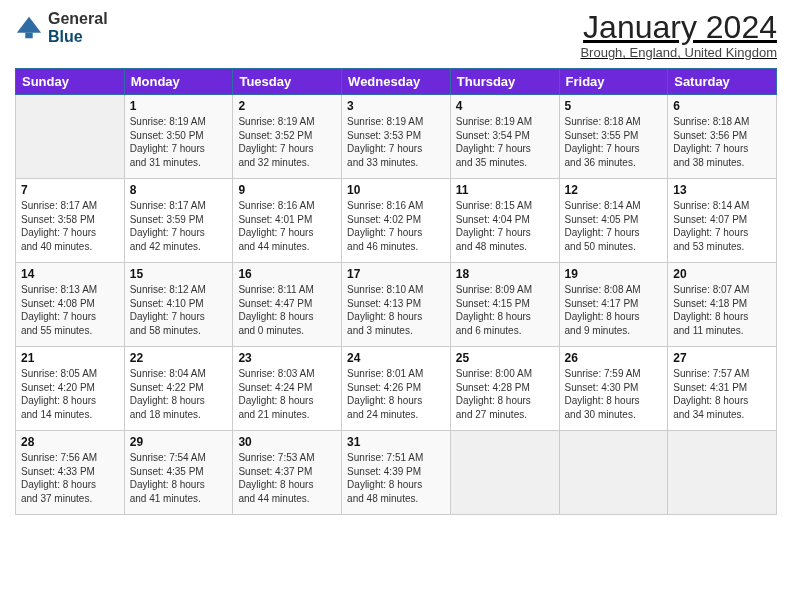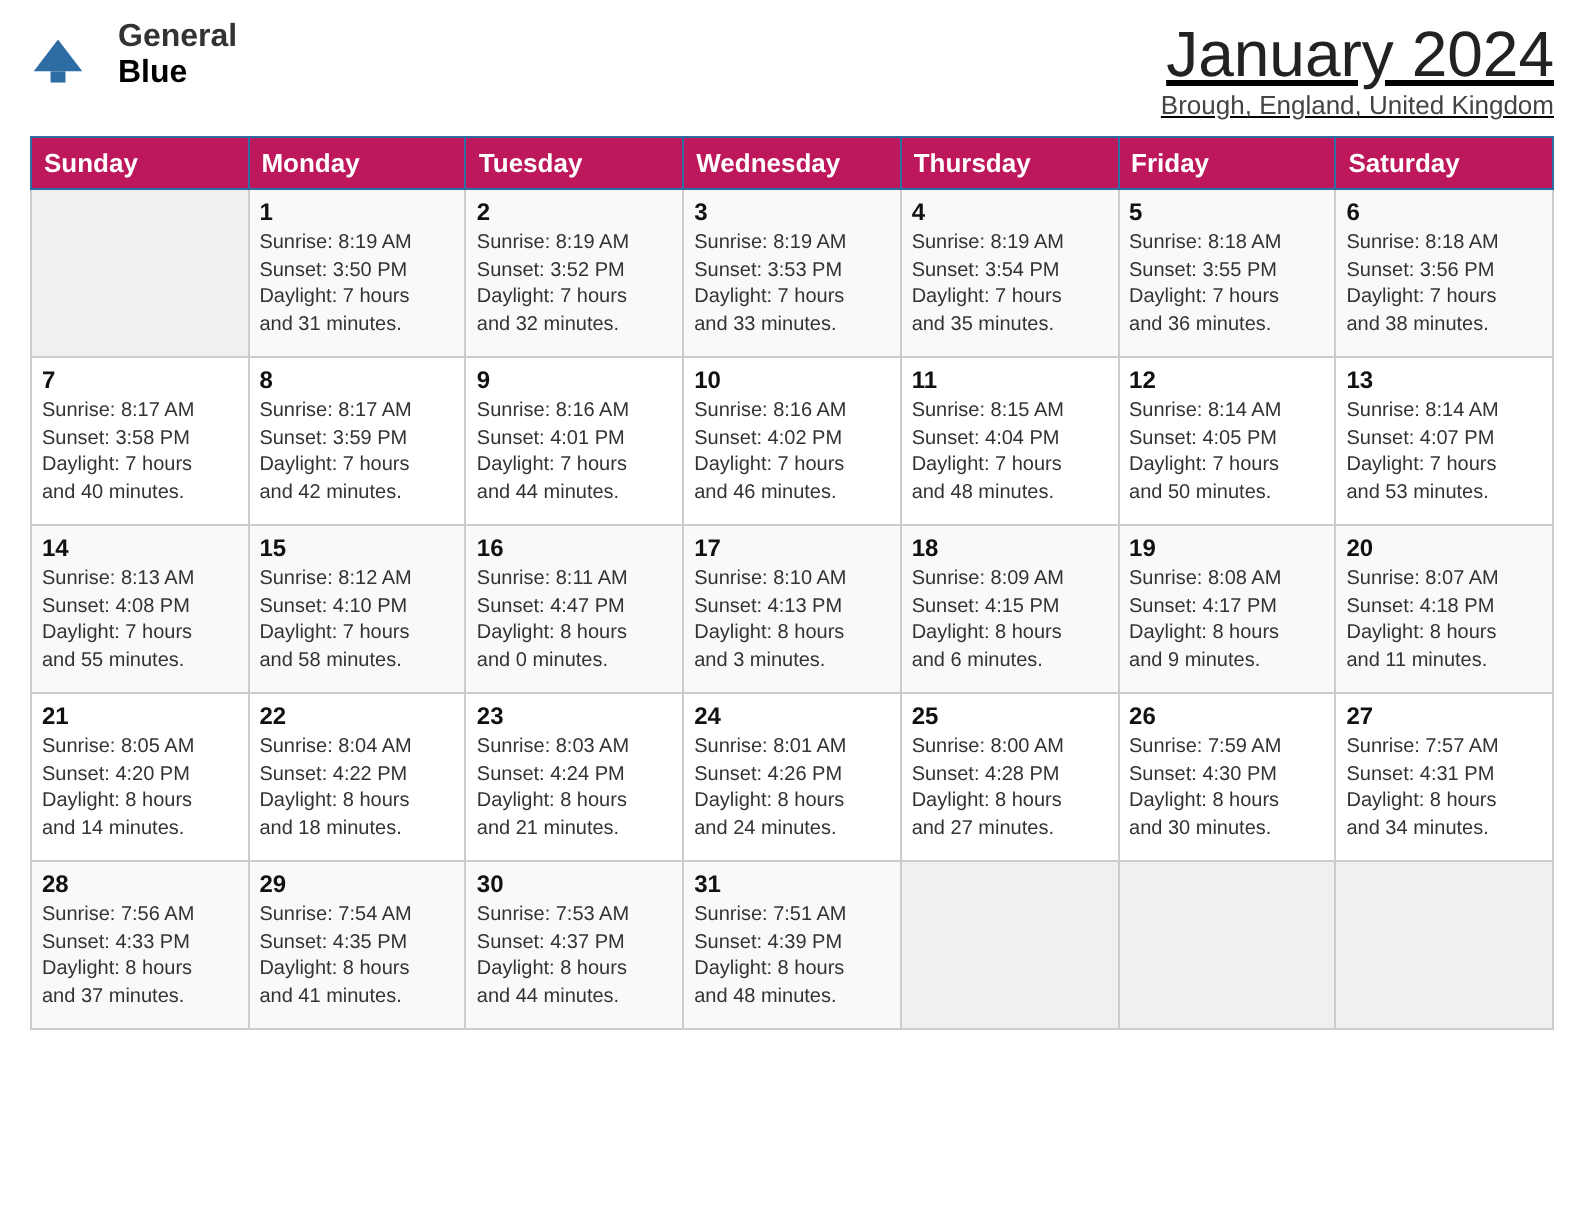--- a/index.html
+++ b/index.html
@@ -16,37 +16,37 @@
       padding: 10px 15px;
     }
     .header {
       display: flex;
       justify-content: space-between;
       align-items: flex-start;
       margin-bottom: 8px;
     }
     .logo {
       display: flex;
-      align-items: flex-end;
-      gap: 16px;
+      align-items: center;
+      gap: 5px;
     }
     .logo-text {
       display: flex;
       flex-direction: column;
       line-height: 1.1;
     }
     .logo-general {
       font-size: 16px;
       font-weight: bold;
       color: #333;
     }
     .logo-blue {
       font-size: 16px;
       font-weight: bold;
-      color: #000000;
+      color: #0c4a6e;
     }
     .logo-icon {
       width: 28px;
       height: 28px;
     }
     .title-block {
       text-align: right;
       text-decoration: underline;
     }
     .title-month {
@@ -58,21 +58,21 @@
     .title-location {
       font-size: 13px;
       color: #444;
     }
     .calendar-table {
       width: 100%;
       border-collapse: collapse;
       table-layout: fixed;
     }
     .calendar-table th {
-      background-color: #be185d;
+      background-color: #6d28d9;
       color: #fff;
       text-align: left;
       padding: 5px 6px;
       font-size: 13px;
       font-weight: bold;
       border: 1px solid #2e6da4;
     }
     .calendar-table td {
       vertical-align: top;
       padding: 4px 5px;

